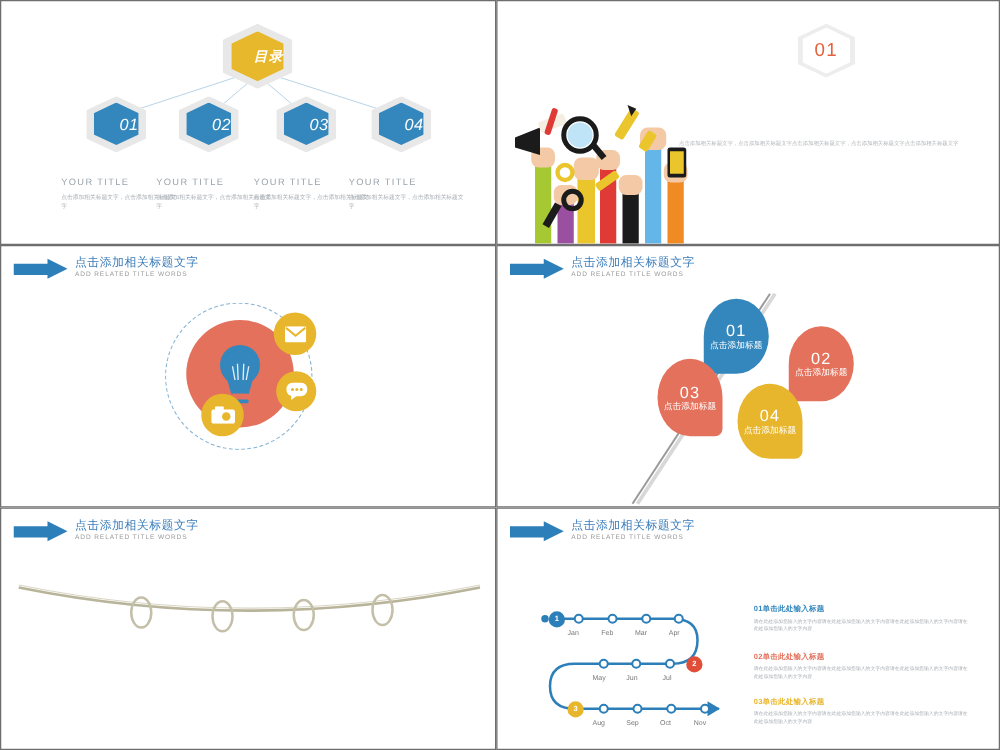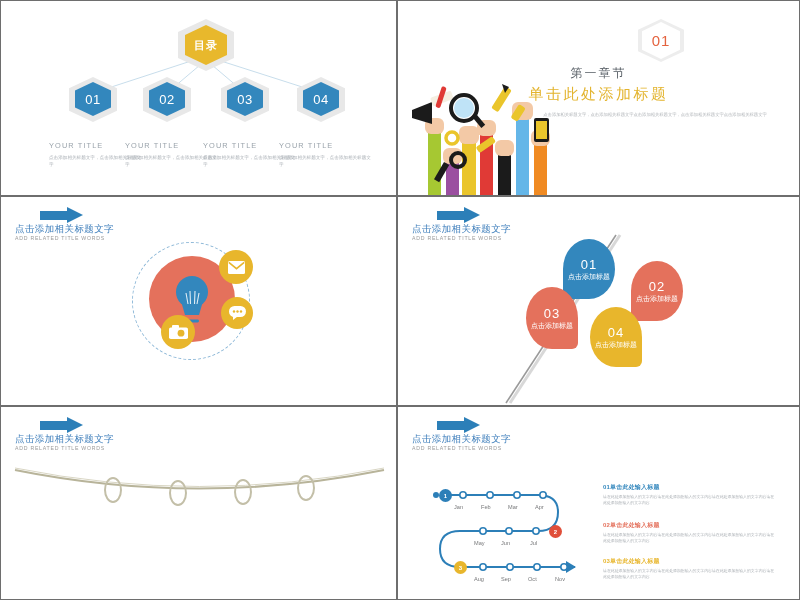--- a/index.html
+++ b/index.html
@@ -18,31 +18,31 @@
   }
   .slide {
     position:relative;
     background:#ffffff;
     overflow:hidden;
     border:1px solid #6e6e6e;
   }
   .slide-inner { position:absolute; inset:0; overflow:hidden; }
 
   
-  .hdr { position:absolute; left:10px; top:8px; display:flex; align-items:center;flex-direction:column; }
+  .hdr { position:absolute; left:10px; top:8px; display:flex; align-items:flex-start; }
   .arrow { width:45px; height:16px; position:relative; margin-top:2px; flex:0 0 auto;}
   .arrow .stem { position:absolute; left:0; top:4px; width:30px; height:9px; background:#2c7fb8; }
   .arrow .head { position:absolute; left:27px; top:0; width:0; height:0;
       border-top:8px solid transparent; border-bottom:8px solid transparent;
       border-left:16px solid #2c7fb8; }
   .hdr-txt { margin-left:4px; }
   .hdr-cn { font-size:9.5px; color:#3b7cba; letter-spacing:.4px; line-height:11px; white-space:nowrap;}
   .hdr-en { font-size:5.2px; color:#9a9a9a; letter-spacing:.75px; line-height:8px; white-space:nowrap;}
-  .hex { position:relative; display:flex; align-items:center; justify-content:center;
-         clip-path:polygon(50% 0%,100% 25%,100% 75%,50% 100%,0% 75%,0% 25%); }
+  .hex { position:relative; display:flex; align-items:center; justify-content:flex-end;
+         clip-path:polygon(50% 0%,100% 25%,100% 75%,50% 100%,0% 75%,0% 25%);font-style:italic; }
   .hex-outer { position:absolute; clip-path:polygon(50% 0%,100% 25%,100% 75%,50% 100%,0% 75%,0% 25%);
          background:#e8e8e8; }
   .hex-top-outer { left:177px; top:18px; width:56px; height:52px; }
   .hex-top { position:absolute; left:184px; top:24px; width:42px; height:40px; background:#e8b82c;
          color:#fff; font-size:11px; font-weight:bold; letter-spacing:1px; }
   .hex-n-outer { width:48px; height:45px; top:76px; }
   .hex-n { position:absolute; width:36px; height:34px; top:81px; background:#3387bd;
          color:#fff; font-size:13px; font-weight:500; letter-spacing:.5px; }
   .toc-col { position:absolute; top:140px; width:96px; }
   .toc-title { font-size:7.4px; color:#9aa3ab; letter-spacing:1.1px; margin-bottom:4px; }
@@ -142,22 +142,20 @@
         </div>
    </div>
   </div>
 
   <div class="slide">
    <div class="slide-inner">
     <div class="ch-hex-outer"></div>
     <div class="ch-hex-in">
       <span>01</span>
         </div>
-    <div class="ch-sub">第一章节</div>
-    <div class="ch-title">单击此处添加标题</div>
     <div class="ch-body">点击添加相关标题文字，点击添加相关标题文字点击添加相关标题文字，点击添加相关标题文字点击添加相关标题文字</div>
 
     <svg class="illus" viewBox="0 0 205 115">
 
       <rect x="22" y="50" width="13" height="65" fill="#a6c832"></rect>
       <rect x="40" y="80" width="13" height="35" fill="#9b4fa0"></rect>
       <rect x="56" y="60" width="14" height="55" fill="#eac52b"></rect>
       <rect x="74" y="52" width="13" height="63" fill="#e03a36"></rect>
       <rect x="92" y="72" width="13" height="43" fill="#1b1b1b"></rect>
       <rect x="110" y="36" width="13" height="79" fill="#64b6e8"></rect>

